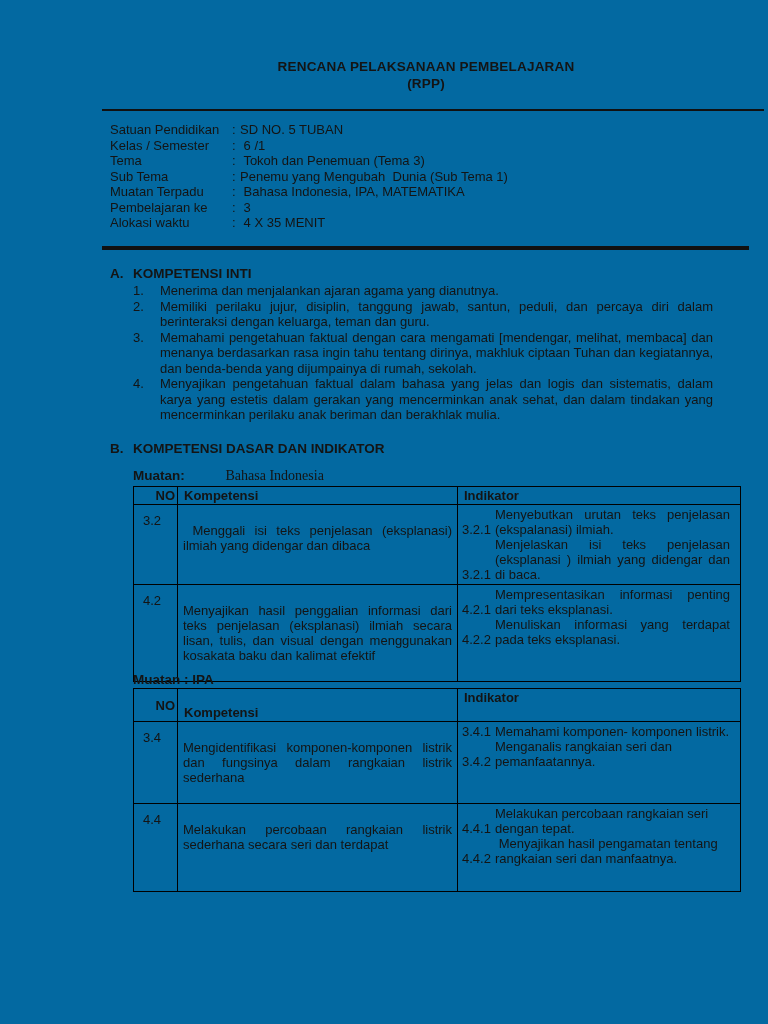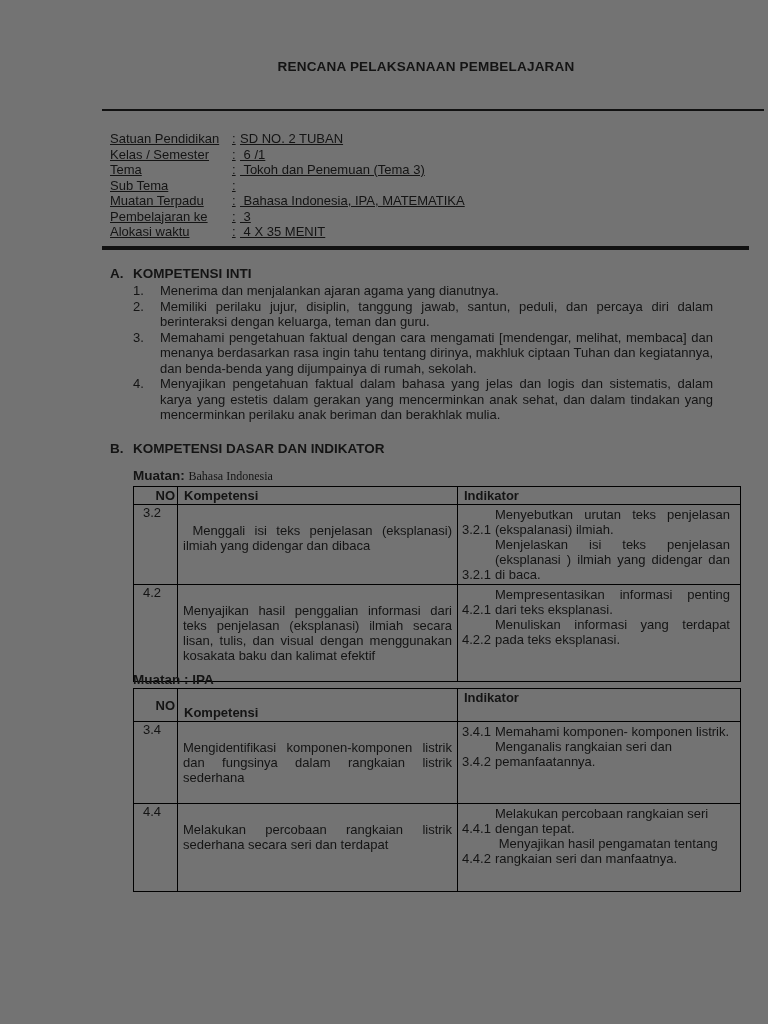--- a/index.html
+++ b/index.html
@@ -1,61 +1,61 @@
 <!DOCTYPE html>
 <html><head>
 <meta charset="utf-8">
 <style>
   * { margin: 0; padding: 0; box-sizing: border-box; }
   html, body { background: #ffffff; }
   .page {
     position: relative;
     width: 768px;
     height: 1024px;
-    background: #737373;
+    background: #0369a1;
     font-family: "Liberation Sans", "DejaVu Sans", sans-serif;
     font-size: 13px;
     line-height: 15.5px;
     color: #141414;
     overflow: hidden;
   }
   .title-block {
     position: absolute;
     left: 102px; top: 58px; width: 648px;
     text-align: center;
     font-weight: bold;
     font-size: 13.5px;
     line-height: 17px;
     letter-spacing: 0.2px;
   }
   .rule { position: absolute; background: #111; }
   .rule1 { left: 102px; top: 109px; width: 662px; height: 2px; }
   .rule2 { left: 102px; top: 246px; width: 647px; height: 4px; }
-  .info-block { position: absolute; left: 110px; top: 131px; width: 600px; text-decoration: underline; }
+  .info-block { position: absolute; left: 110px; top: 122px; width: 600px; }
   .info-row { display: flex; height: 15.5px; white-space: pre; }
   .info-lbl { display: inline-block; width: 122px; }
   .info-sep { display: inline-block; width: 8px; }
   .info-val { white-space: pre; }
   .section-head {
     position: absolute; left: 110px;
     font-weight: bold; font-size: 13.5px; line-height: 16px;
     display: flex;
   }
   .sec-a { top: 266px; }
   .sec-b { top: 441px; }
   .s-letter { display: inline-block; width: 23px; }
   .ki-list { position: absolute; left: 133px; top: 283px; width: 580px; }
   .li { display: flex; }
   .li-num { display: inline-block; width: 27px; flex: 0 0 27px; }
   .li-text { width: 553px; text-align: justify; }
   .muatan { position: absolute; left: 133px; font-size: 13.5px; }
   .muatan-1 { top: 468px; }
   .muatan-2 { top: 672px; font-weight: bold; }
   .m-label { font-weight: bold; }
-  .m-serif { font-family: "Liberation Serif", "DejaVu Serif", serif; font-size: 12px; font-weight: normal; }
+  .m-serif { font-family: "Liberation Serif", "DejaVu Serif", serif; font-size: 14px; font-weight: normal; margin-left: 37px; }
   table.kd {
     position: absolute; left: 133px; width: 607px;
     border-collapse: collapse; table-layout: fixed;
     font-size: 13px; line-height: 15px; color: #141414;
   }
   .t1 { top: 486px; }
   .t2 { top: 688px; }
   table.kd td, table.kd th { border: 1px solid #000; vertical-align: top; }
   col.c-no { width: 44px; }
   col.c-komp { width: 280px; }
@@ -64,53 +64,54 @@
   th.h-komp, th.h-ind { text-align: left; font-weight: bold; padding: 1px 6px; }
   .t1 tr.hdr { height: 17px; }
   .t1 tr.r1 { height: 74px; }
   .t1 tr.r2 { height: 78px; }
   .t2 tr.hdr { height: 33px; }
   .t2 tr.r1 { height: 58px; }
   .t2 tr.r2 { height: 88px; }
   .t2 th.h-no { vertical-align: middle; }
   .t2 th.h-komp { vertical-align: bottom; }
   .t2 th.h-ind { vertical-align: top; }
-  td.c-no-cell { padding: 0 2px 2px 9px; }
+  td.c-no-cell { padding: 8px 2px 2px 9px; }
   td.komp-cell { padding: 18px 5px; margin-top: 24px; }
   .komp-text { text-align: justify; white-space: pre-wrap; }
   td.ind-cell { padding: 2px 10px 2px 4px; }
   .ind-item { display: flex; align-items: flex-end; }
   .ind-num { flex: 0 0 30px; width: 30px; margin-right: 3px; }
   .ind-text { flex: 1; }
   .t1 .ind-text { text-align: justify; white-space: pre-wrap; }
   .t2 .ind-text { text-align: left; white-space: pre-wrap; }
 </style>
 </head>
 <body>
 
 <div class="page">
 
   <div class="title-block">
     <div>RENCANA PELAKSANAAN PEMBELAJARAN</div>
+    <div>(RPP)</div>
   </div>
 
   <div class="rule rule1"></div>
 
   <div class="info-block">
     <div class="info-row">
-      <span class="info-lbl">Satuan Pendidikan</span><span class="info-sep">:</span><span class="info-val">SD NO. 2 TUBAN</span>
+      <span class="info-lbl">Satuan Pendidikan</span><span class="info-sep">:</span><span class="info-val">SD NO. 5 TUBAN</span>
     </div>
     <div class="info-row">
       <span class="info-lbl">Kelas / Semester</span><span class="info-sep">:</span><span class="info-val"> 6 /1</span>
     </div>
     <div class="info-row">
       <span class="info-lbl">Tema</span><span class="info-sep">:</span><span class="info-val"> Tokoh dan Penemuan (Tema 3)</span>
     </div>
     <div class="info-row">
-      <span class="info-lbl">Sub Tema</span><span class="info-sep">:</span>
+      <span class="info-lbl">Sub Tema</span><span class="info-sep">:</span><span class="info-val">Penemu yang Mengubah  Dunia (Sub Tema 1)</span>
     </div>
     <div class="info-row">
       <span class="info-lbl">Muatan Terpadu</span><span class="info-sep">:</span><span class="info-val"> Bahasa Indonesia, IPA, MATEMATIKA</span>
     </div>
     <div class="info-row">
       <span class="info-lbl">Pembelajaran ke</span><span class="info-sep">:</span><span class="info-val"> 3</span>
     </div>
     <div class="info-row">
       <span class="info-lbl">Alokasi waktu</span><span class="info-sep">:</span><span class="info-val"> 4 X 35 MENIT</span>
     </div>

